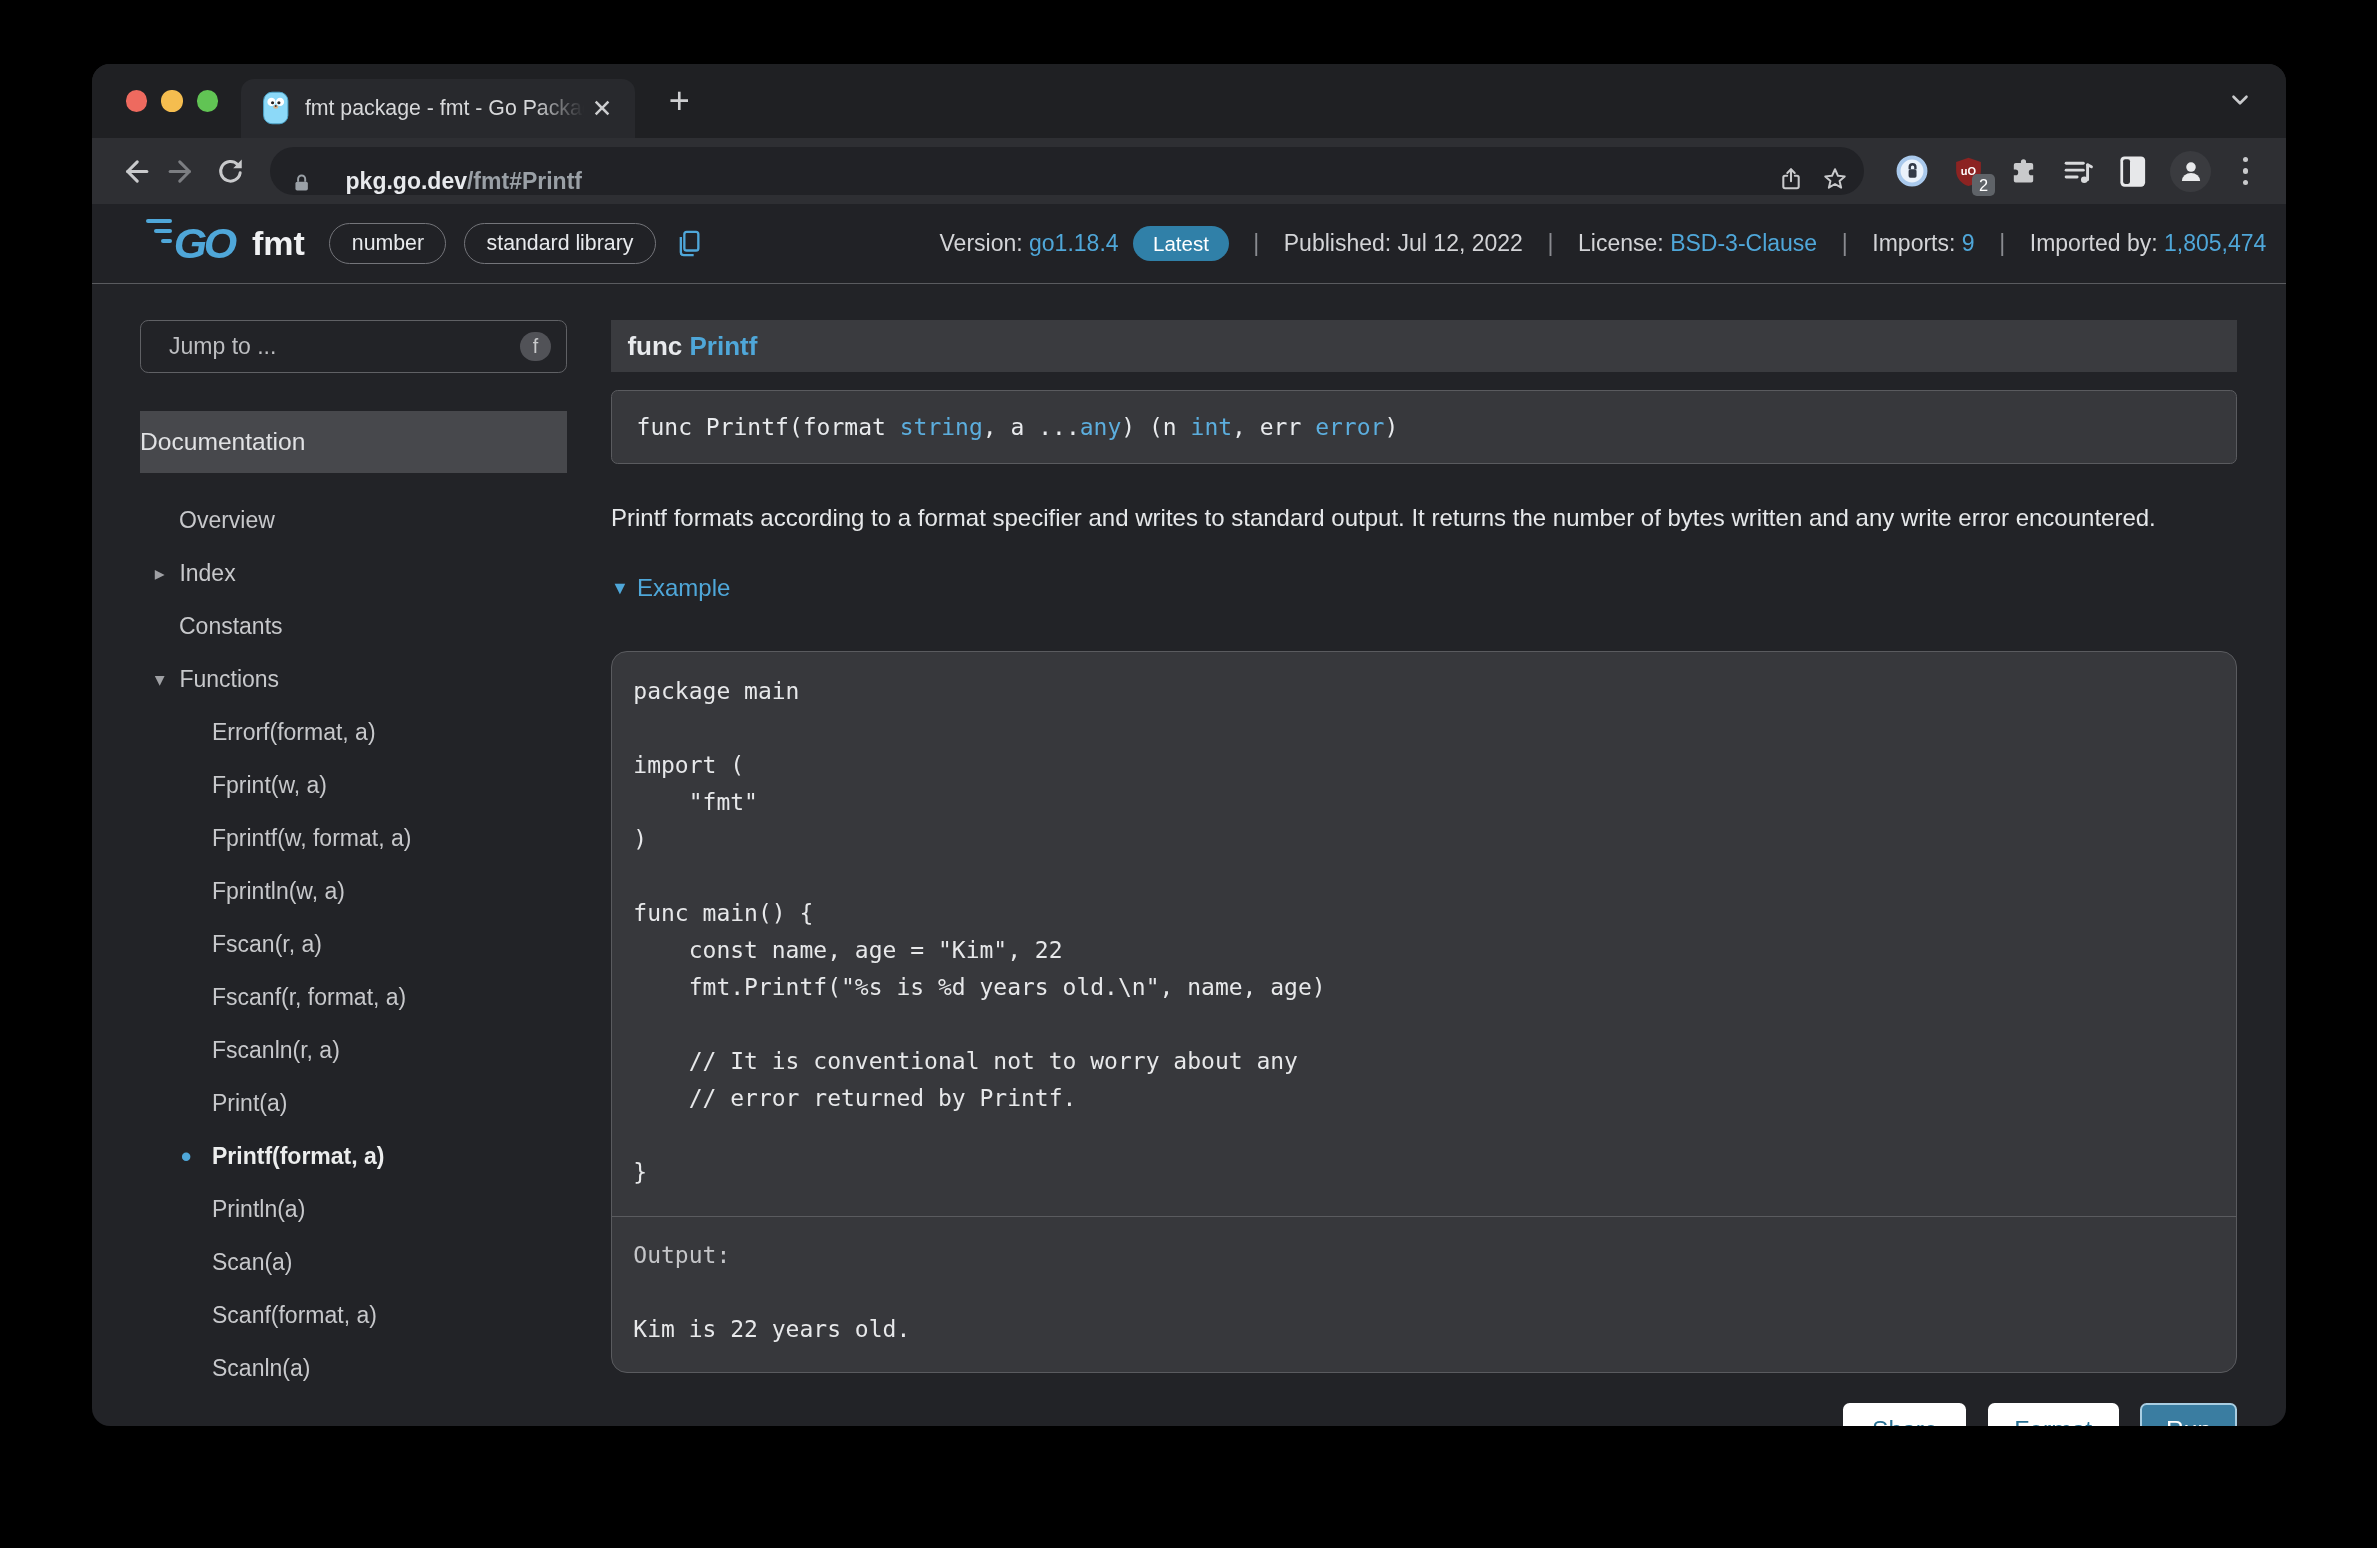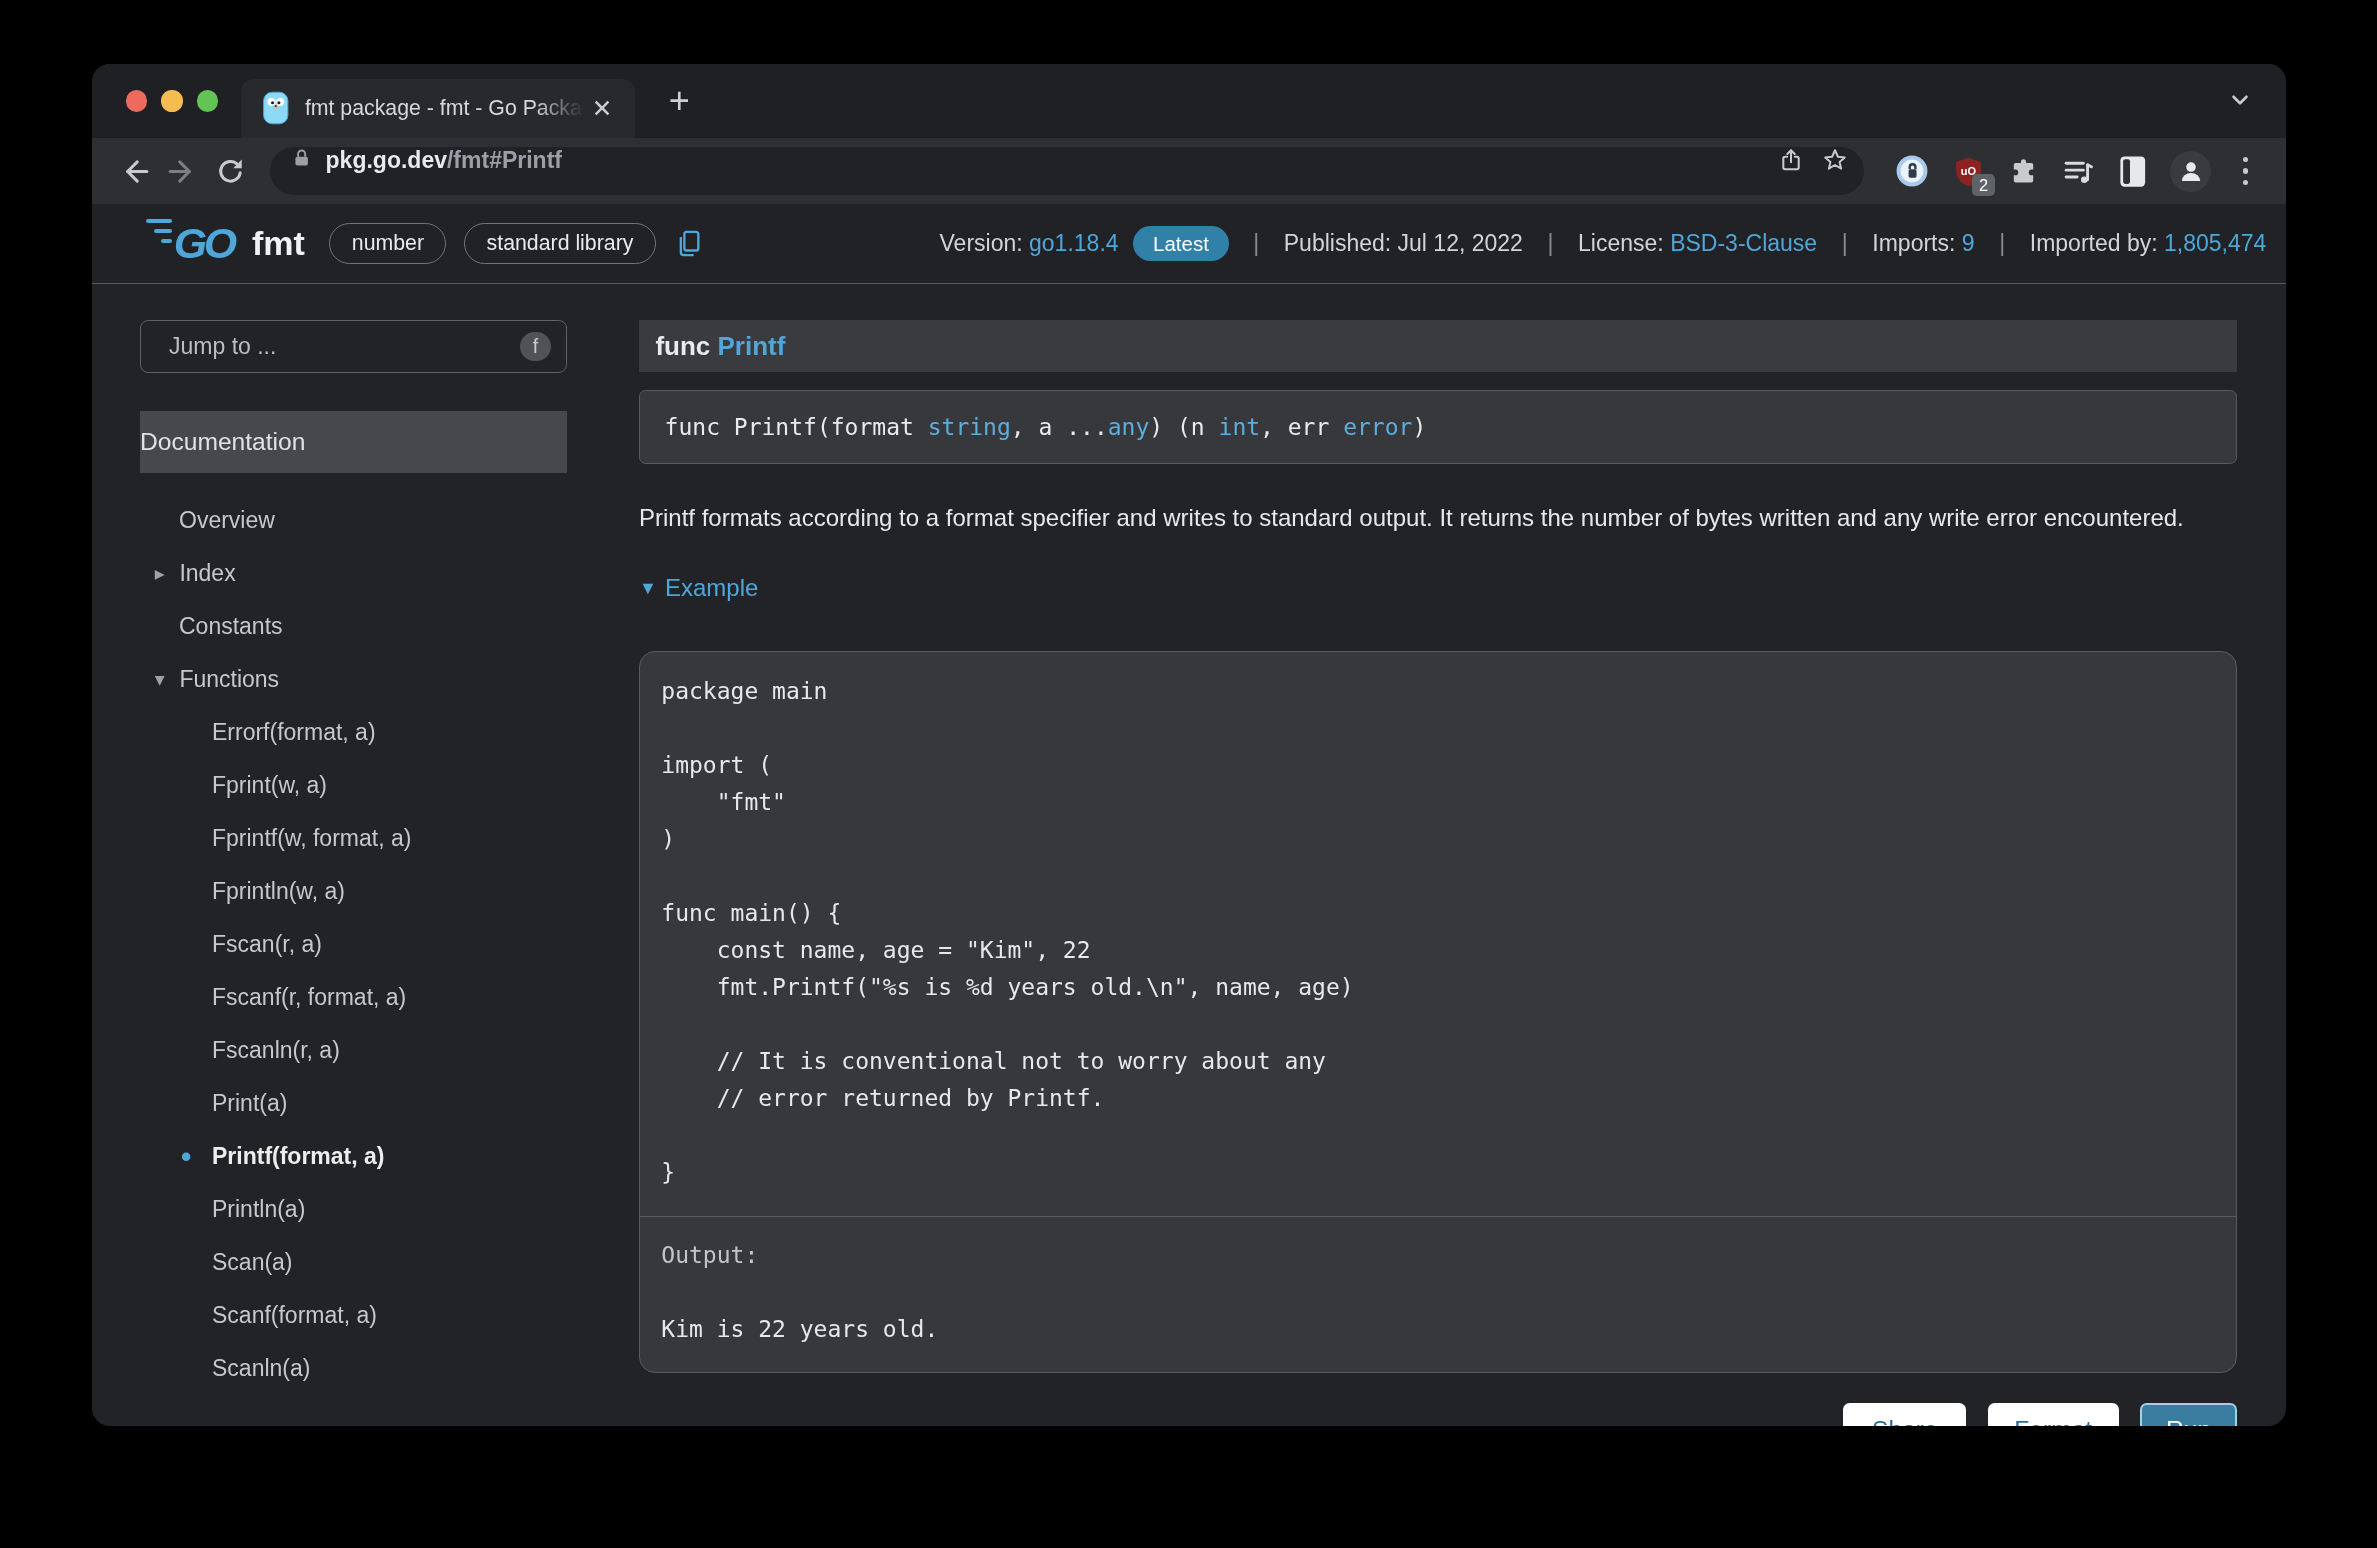--- a/index.html
+++ b/index.html
@@ -18,21 +18,21 @@
   .tab-favicon { width:29.5px; height:34px; flex:0 0 auto; }
   .tab-title { color:#d7d8da; font-size:21.3px; margin-left:14.8px; white-space:nowrap; overflow:hidden; flex:1;
     -webkit-mask-image:linear-gradient(90deg,#000 82%,transparent); mask-image:linear-gradient(90deg,#000 82%,transparent); }
   .tab-close { color:#cdced0; font-size:24.6px; width:36px; height:36px; display:flex; align-items:center; justify-content:center; border-radius:50%; }
   .newtab { color:#cdced0; font-size:36px; font-weight:300; margin-left:21.3px; width:46px; height:46px; display:flex; align-items:center; justify-content:center; }
   .tabsearch { position:absolute; right:33px; top:23px; }
 
   
   .toolbar { height:66px; background:#2e2f33; display:flex; align-items:center; padding:0 21.3px; gap:4.9px; }
   .navbtn { width:43px; height:43px; display:flex; align-items:center; justify-content:center; }
-  .urlbar { flex:1; height:48px; background:#212226; border-radius:24px; display:flex; align-items:flex-start; margin:0 13px; padding:0 16.4px 0 21.3px; }
+  .urlbar { flex:1; height:48px; background:#212226; border-radius:24px; display:flex; align-items:flex-end; margin:0 13px; padding:0 16.4px 0 21.3px;gap:20px; }
   .urlbar .lock { display:flex; margin-right:13px; }
   .url-text { font-size:23px; }
   .url-host { color:#e8eaed; font-weight:bold; }
   .url-path { color:#9aa0a6; font-weight:bold; }
   .url-actions { margin-left:auto; display:flex; gap:18px; }
   .ext-cluster { display:flex; align-items:center; gap:23px; padding:0 8.2px 0 13px; }
   .ext { position:relative; display:flex; align-items:center; justify-content:center; }
   .ext-badge { position:absolute; right:-9.8px; bottom:-8.2px; background:#5f6368; color:#fff; font-size:16.4px;
     padding:1.6px 6.6px; border-radius:4.9px; line-height:1.1; }
   .avatar-wrap { width:41px; height:41px; border-radius:50%; background:#3a3b3f; display:flex; align-items:center; justify-content:center; }
@@ -50,21 +50,21 @@
   .pkg-title { color:#f0f1f3; font-size:34px; font-weight:bold; margin-left:18px; }
   .hbadges { display:flex; gap:18px; margin-left:24.6px; }
   .hbadge { border:1.6px solid #74757a; border-radius:820px; padding:6.6px 21.3px; color:#e8eaed; font-size:21.3px; }
   .copy-btn { margin-left:19.7px; display:flex; }
   .header-meta { margin-left:auto; display:flex; align-items:center; font-size:23px; color:#d3d4d7; white-space:nowrap; }
   .header-meta .sep { color:#8a8b90; margin:0 24.6px; }
   .link { color:#4fa7d9; }
   .latest { background:#3080a8; color:#fff; border-radius:820px; padding:5.7px 19.7px; font-size:20.5px; margin-left:14.8px; }
 
   
-  .content { display:flex; height:calc(100% - 220px);gap:28px; }
+  .content { display:flex; height:calc(100% - 220px); }
   .sidebar { width:519px; flex:0 0 auto; padding:36px 0 0 48px; }
   .sidebar-inner { width:427px; }
   .jumpto { height:53px; border:1.6px solid #606165; border-radius:8.2px; display:flex; align-items:center; padding:0 14.8px 0 28px; }
   .jumpto-label { color:#bdbec1; font-size:23px; flex:1; }
   .key-pill { background:#515257; color:#c9cacc; font-size:19.7px; border-radius:820px; padding:3.3px 13px; }
   .doc-selected { margin-top:38px; height:62px; background:#47484c; display:flex; align-items:center; 
     color:#e1e2e4; font-size:24.6px; }
   .nav { margin-top:21.3px; }
   .nav-item { height:53px; display:flex; align-items:center; color:#c7c8cb; font-size:23px; }
   .nav-item.indent1 { padding-left:39px; }

